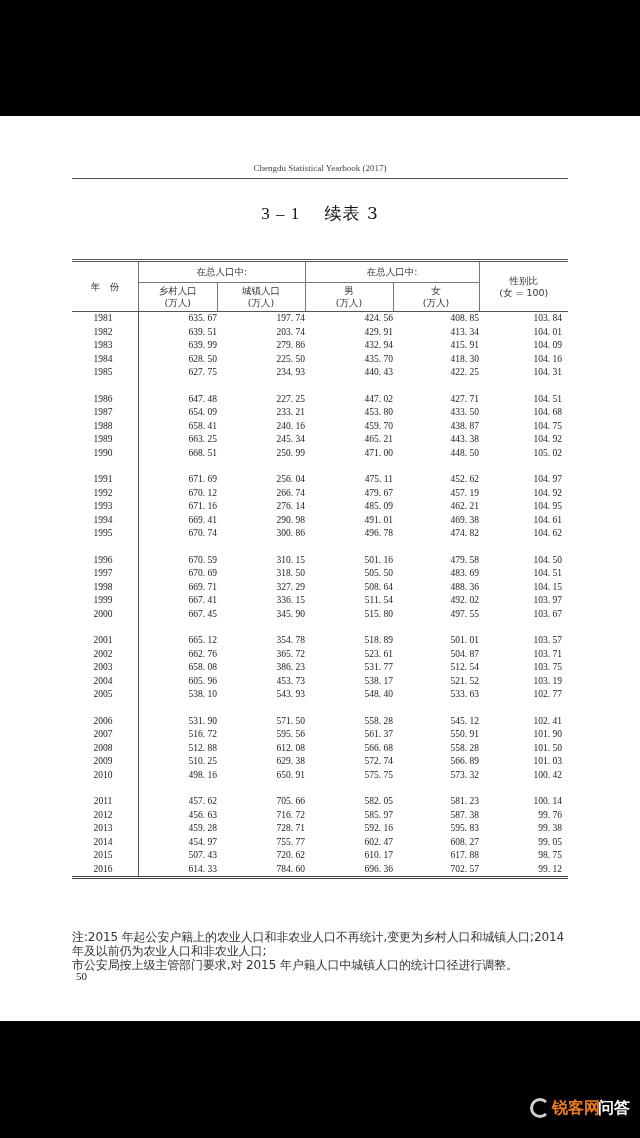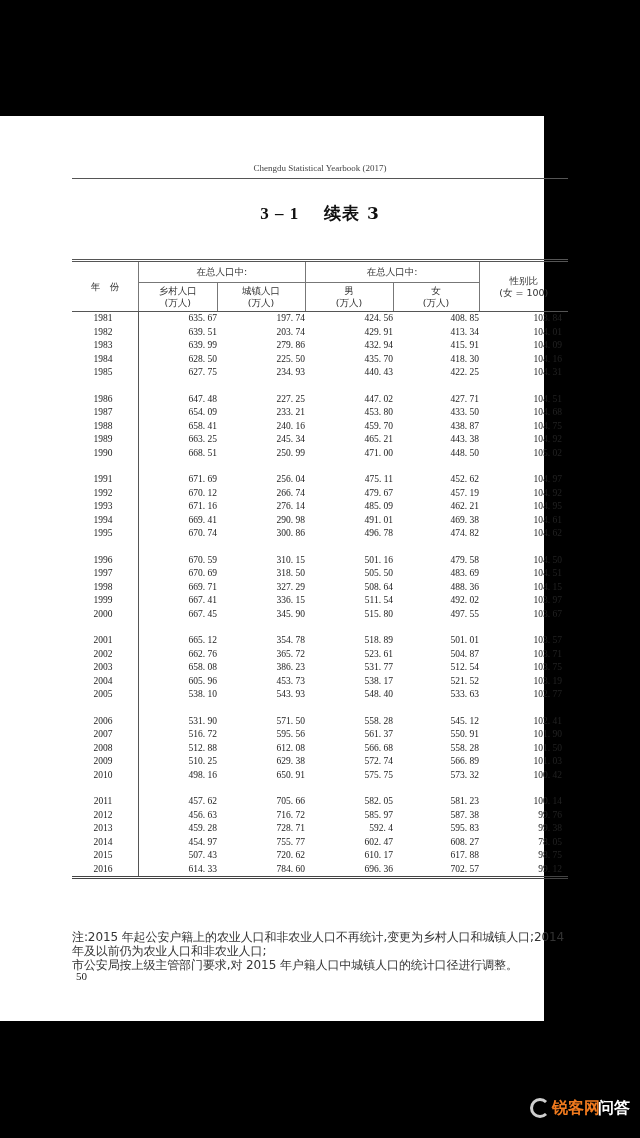--- a/index.html
+++ b/index.html
@@ -1,33 +1,33 @@
 <!DOCTYPE html>
 <html><head>
 <meta charset="utf-8">
 <style>
   html, body { margin: 0; padding: 0; }
   body {
     width: 640px; height: 1138px; background: #000; position: relative; overflow: hidden;
     font-family: "DejaVu Serif", "Liberation Serif", serif; color: #222;
   }
   .page {
-    position: absolute; left: 0; top: 116px; width: 544px; height: 905px; background: #fff;
+    position: absolute; left: 0; top: 116px; width: 640px; height: 905px; background: #fff;
   }
   .running-head {
     position: absolute; left: 0; width: 640px; top: 47px; text-align: center;
     font-family: "Liberation Serif", serif; font-size: 9px; color: #444;
   }
   .head-rule {
     position: absolute; left: 72px; width: 496px; top: 62px; height: 0;
     border-top: 1px solid #555;
   }
   .table-title {
     position: absolute; left: 0; width: 640px; top: 86px; text-align: center;
-    font-size: 17px; color: #111; letter-spacing: 1px; font-weight: bold;
+    font-size: 17px; color: #111; letter-spacing: 1px;
   }
   .table-title .num { margin-right: 18px; font-family: "Liberation Serif", serif; }
   table.stat {
     position: absolute; left: 72px; top: 143px; width: 496px;
     border-collapse: collapse; font-family: "Liberation Serif", serif; font-size: 9.5px; color: #222;
   }
   table.stat thead tr:first-child th { border-top: 3px double #555; }
   table.stat th {
     font-family: "DejaVu Sans", sans-serif; font-weight: normal; font-size: 9.5px; color: #333;
     border: 1px solid #777; padding: 0; text-align: center; line-height: 12px;
@@ -411,31 +411,31 @@
           <td class="v v1">456. 63</td>
           <td class="v v2">716. 72</td>
           <td class="v v3">585. 97</td>
           <td class="v v4">587. 38</td>
           <td class="v v5">99. 76</td>
         </tr>
         <tr>
           <td class="yr">2013</td>
           <td class="v v1">459. 28</td>
           <td class="v v2">728. 71</td>
-          <td class="v v3">592. 4</td>
+          <td class="v v3">592. 16</td>
           <td class="v v4">595. 83</td>
           <td class="v v5">99. 38</td>
         </tr>
         <tr>
           <td class="yr">2014</td>
           <td class="v v1">454. 97</td>
           <td class="v v2">755. 77</td>
           <td class="v v3">602. 47</td>
           <td class="v v4">608. 27</td>
-          <td class="v v5">78. 05</td>
+          <td class="v v5">99. 05</td>
         </tr>
         <tr>
           <td class="yr">2015</td>
           <td class="v v1">507. 43</td>
           <td class="v v2">720. 62</td>
           <td class="v v3">610. 17</td>
           <td class="v v4">617. 88</td>
           <td class="v v5">98. 75</td>
         </tr>
         <tr>

